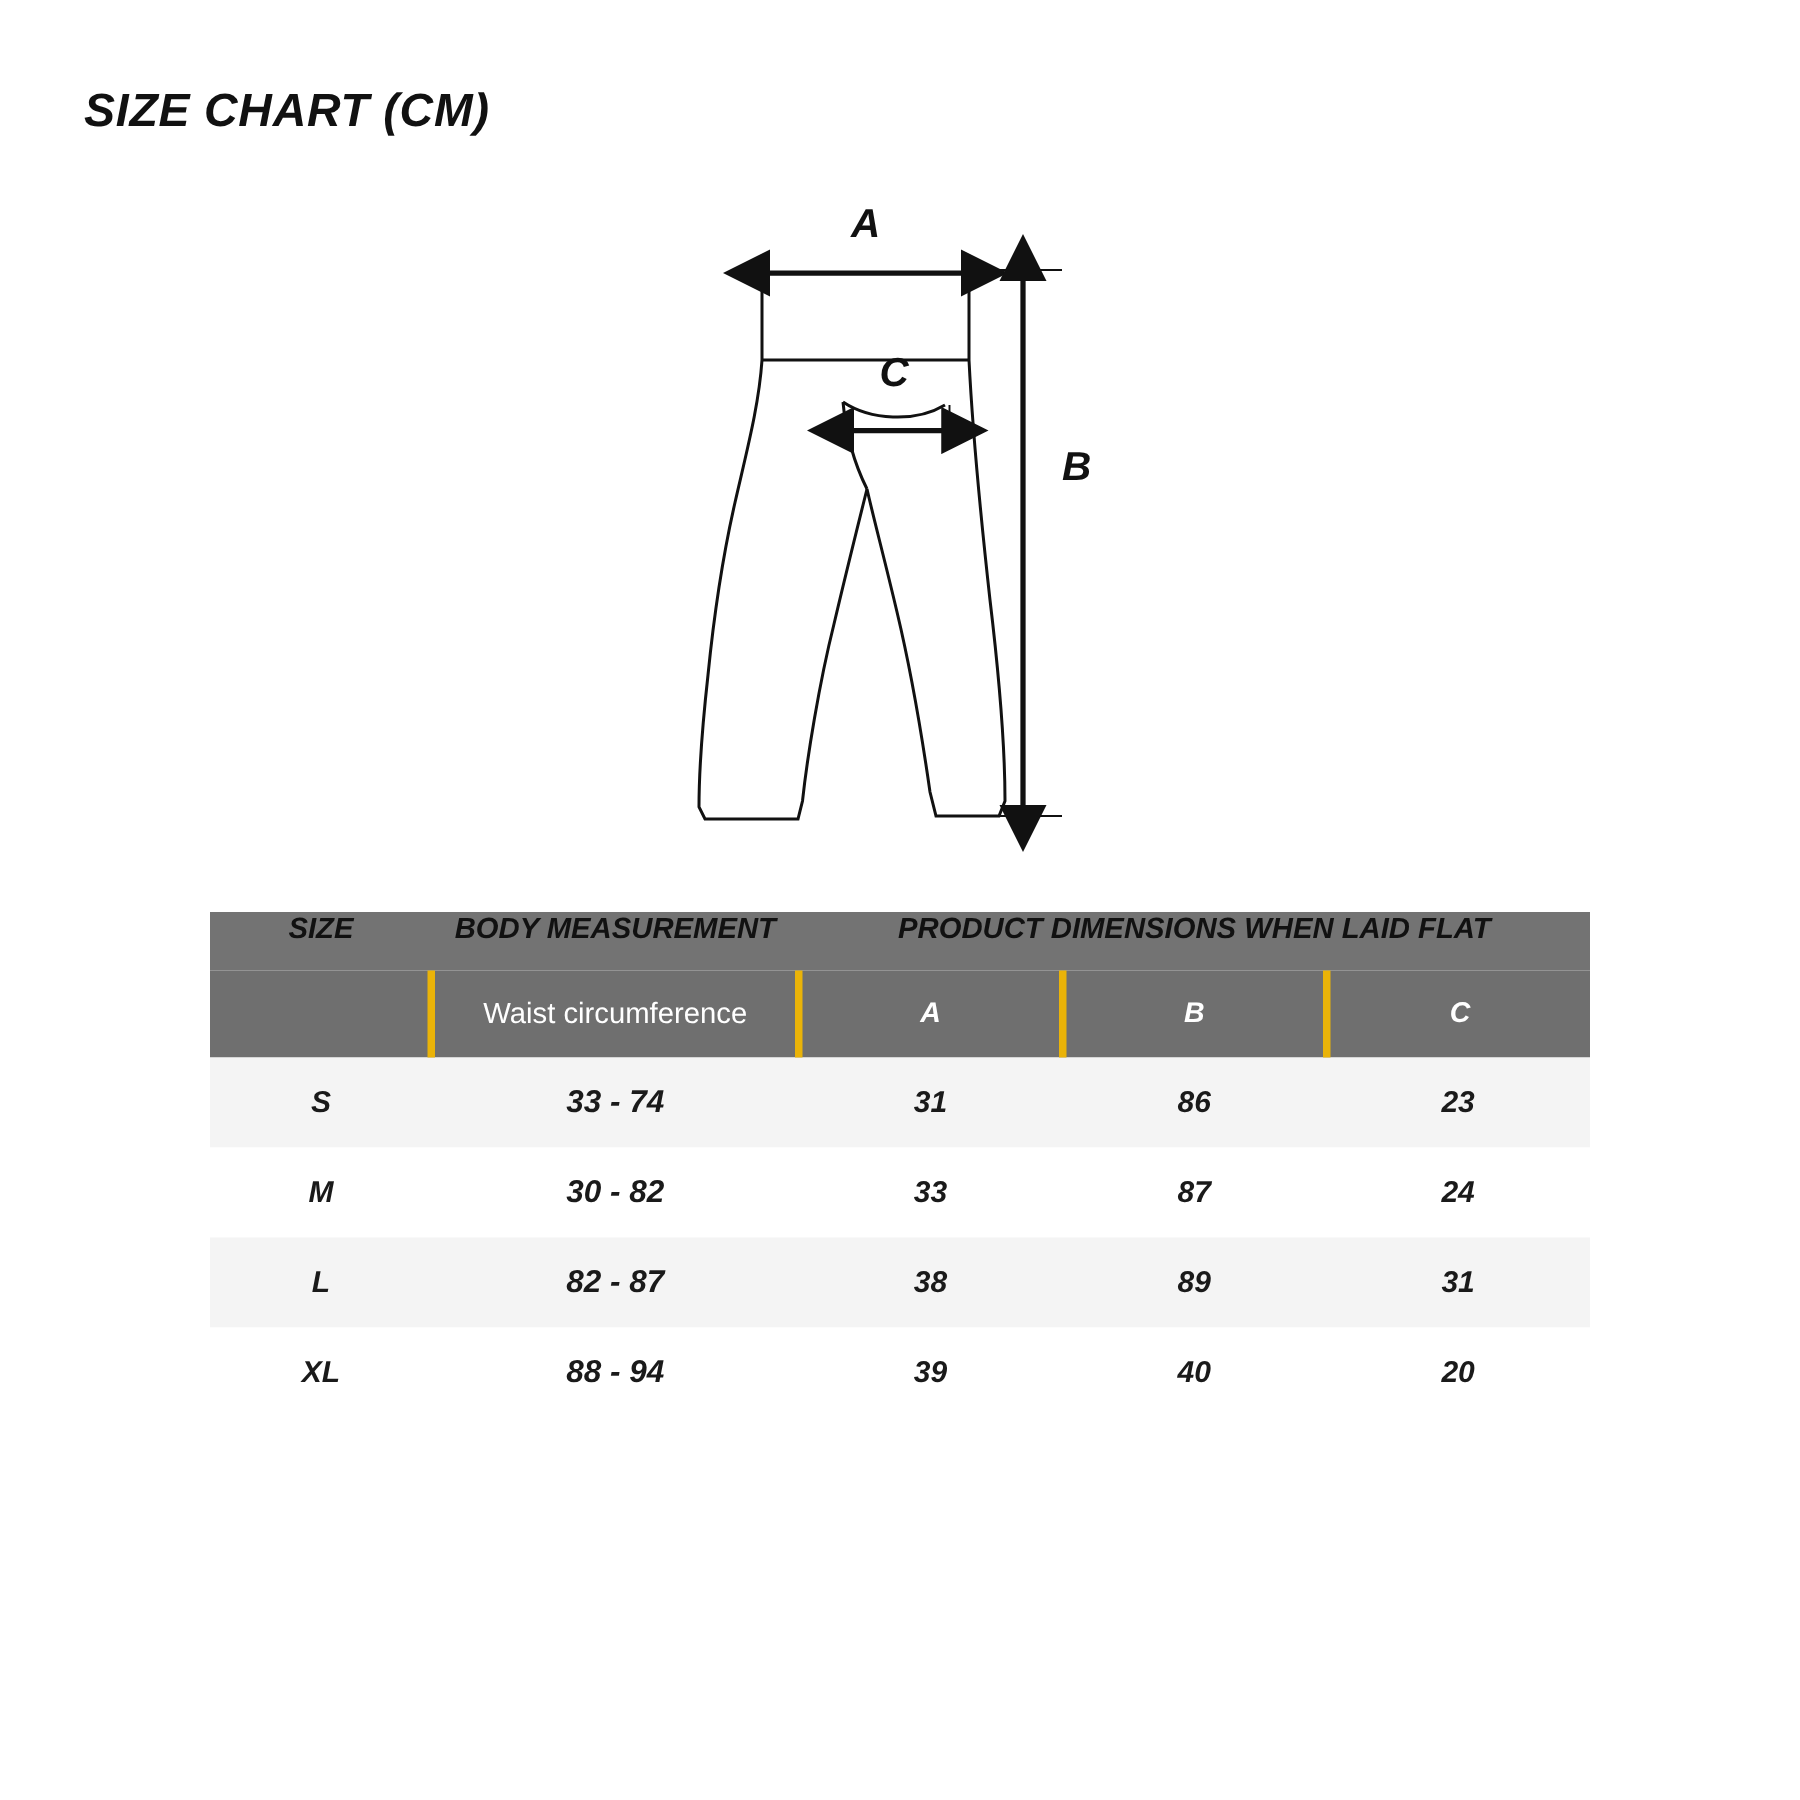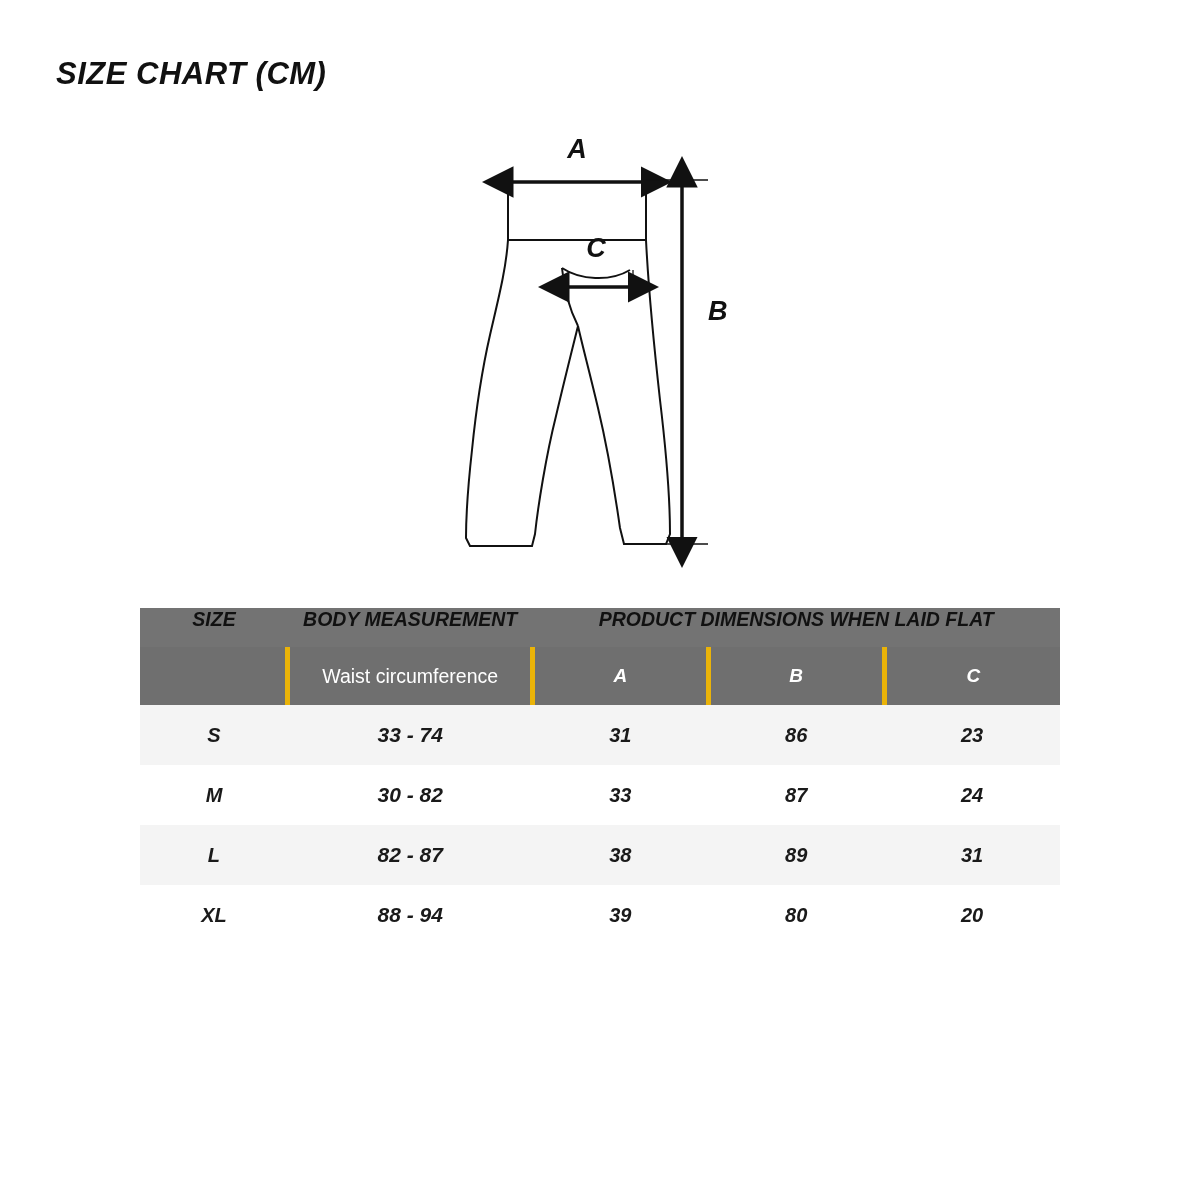--- a/index.html
+++ b/index.html
@@ -194,20 +194,20 @@
           <td class="size-cell">L</td>
           <td class="body-cell">82 - 87</td>
           <td class="dim-cell">38</td>
           <td class="dim-cell">89</td>
           <td class="dim-cell">31</td>
         </tr>
         <tr>
           <td class="size-cell">XL</td>
           <td class="body-cell">88 - 94</td>
           <td class="dim-cell">39</td>
-          <td class="dim-cell">80</td>
+          <td class="dim-cell">40</td>
           <td class="dim-cell">20</td>
         </tr>
       </tbody>
     </table>
   </div>
 
 </div>
 
 </body></html>

